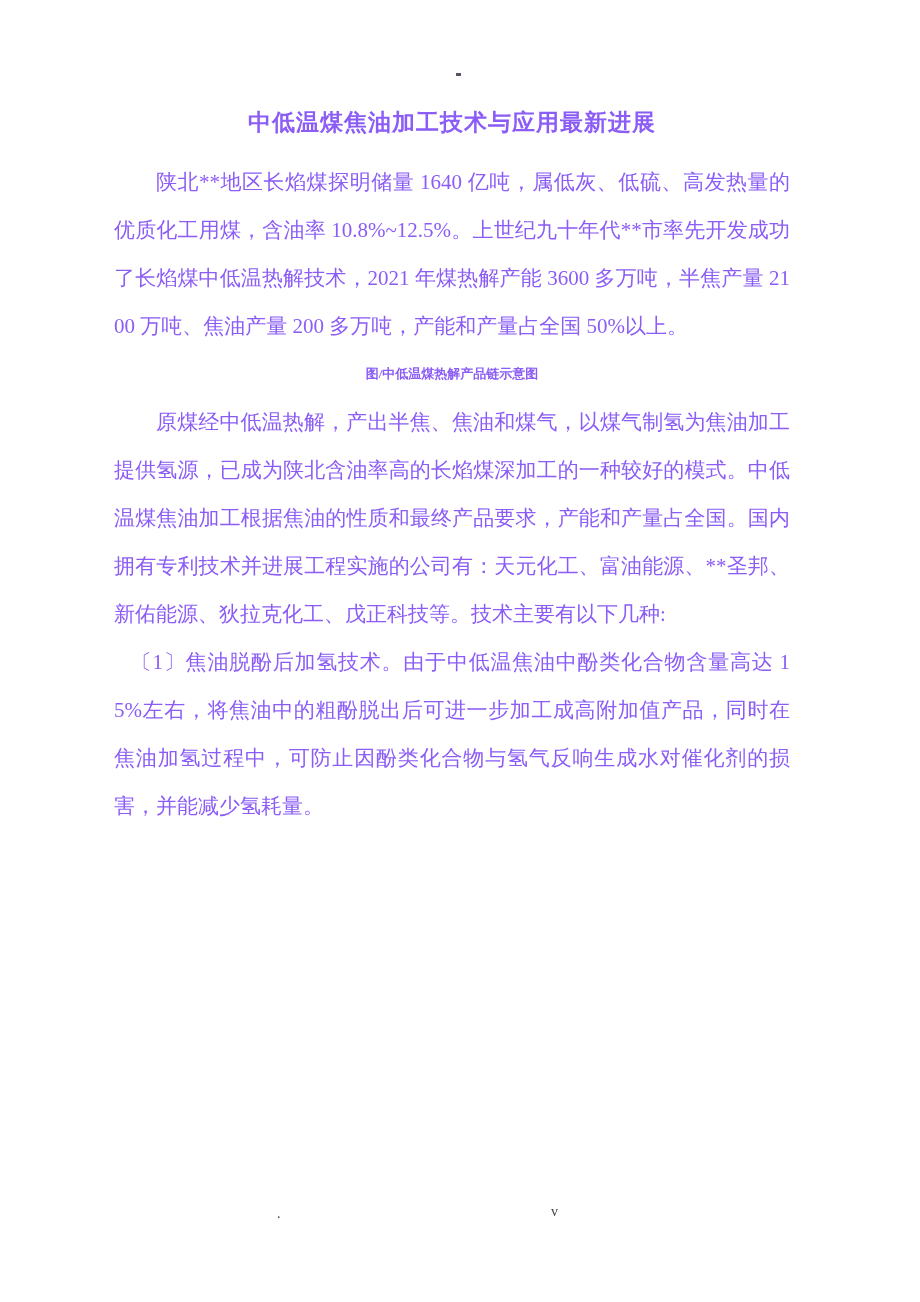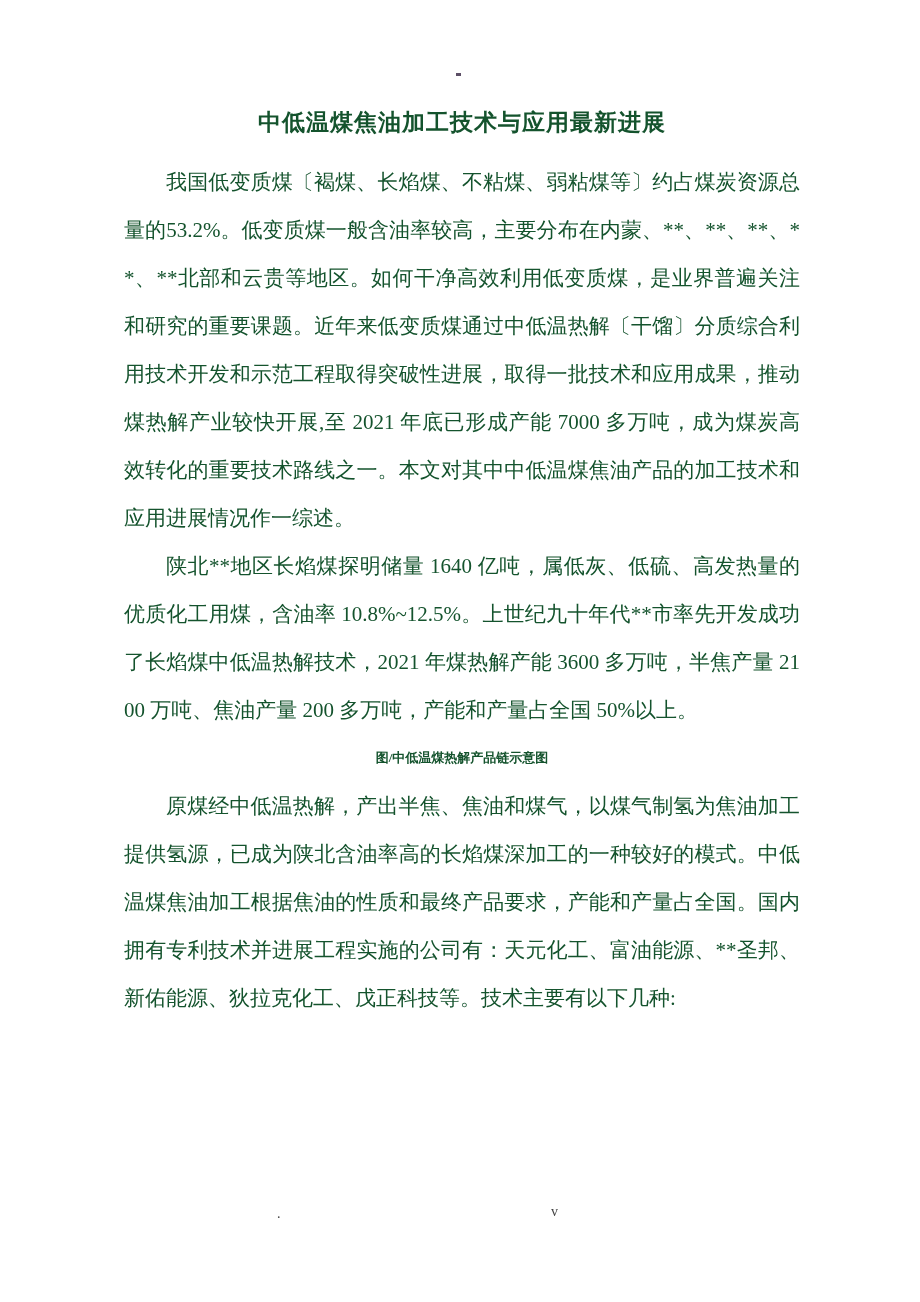--- a/index.html
+++ b/index.html
@@ -10,24 +10,24 @@
   }
   .page {
     position: relative;
     width: 920px;
     height: 1302px;
     background: #ffffff;
     overflow: hidden;
   }
   .content {
     position: absolute;
-    left: 124px;
+    left: 114px;
     top: 0;
     width: 676px;
-    color: #14532d;
+    color: #8b5cf6;
   }
   .doc-title {
     margin: 105px 0 17px 0;
     font-size: 23px;
     line-height: 36px;
     font-weight: bold;
     text-align: center;
     letter-spacing: 1px;
     white-space: nowrap;
   }
@@ -77,29 +77,29 @@
 <body>
 
 <div class="page">
 
   <div class="stray-mark mark-top"></div>
 
   <div class="content">
 
     <h1 class="doc-title">中低温煤焦油加工技术与应用最新进展</h1>
 
-    <p class="body-para indent-2">我国低变质煤〔褐煤、长焰煤、不粘煤、弱粘煤等〕约占煤炭资源总量的53.2%。低变质煤一般含油率较高，主要分布在内蒙、**、**、**、**、**北部和云贵等地区。如何干净高效利用低变质煤，是业界普遍关注和研究的重要课题。近年来低变质煤通过中低温热解〔干馏〕分质综合利用技术开发和示范工程取得突破性进展，取得一批技术和应用成果，推动煤热解产业较快开展,至 2021 年底已形成产能 7000 多万吨，成为煤炭高效转化的重要技术路线之一。本文对其中中低温煤焦油产品的加工技术和应用进展情况作一综述。</p>
 
     <p class="body-para indent-2">陕北**地区长焰煤探明储量 1640 亿吨，属低灰、低硫、高发热量的优质化工用煤，含油率 10.8%~12.5%。上世纪九十年代**市率先开发成功了长焰煤中低温热解技术，2021 年煤热解产能 3600 多万吨，半焦产量 2100 万吨、焦油产量 200 多万吨，产能和产量占全国 50%以上。</p>
 
     <p class="figure-caption">图/中低温煤热解产品链示意图</p>
 
 
     <p class="body-para indent-2">原煤经中低温热解，产出半焦、焦油和煤气，以煤气制氢为焦油加工提供氢源，已成为陕北含油率高的长焰煤深加工的一种较好的模式。中低温煤焦油加工根据焦油的性质和最终产品要求，产能和产量占全国。国内拥有专利技术并进展工程实施的公司有：天元化工、富油能源、**圣邦、新佑能源、狄拉克化工、戊正科技等。技术主要有以下几种:</p>
 
+    <p class="body-para indent-small p-last">〔1〕焦油脱酚后加氢技术。由于中低温焦油中酚类化合物含量高达 15%左右，将焦油中的粗酚脱出后可进一步加工成高附加值产品，同时在焦油加氢过程中，可防止因酚类化合物与氢气反响生成水对催化剂的损害，并能减少氢耗量。</p>
 
   </div>
 
   <div class="stray-mark mark-bottom-dot">.</div>
 
   <div class="stray-mark mark-bottom-v">v</div>
 
 </div>
 
 </body></html>

